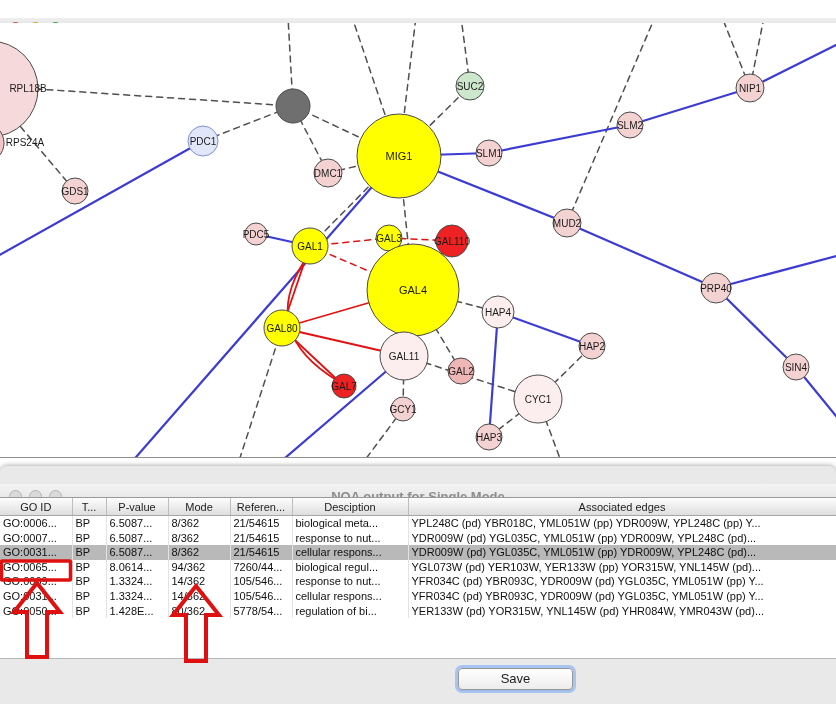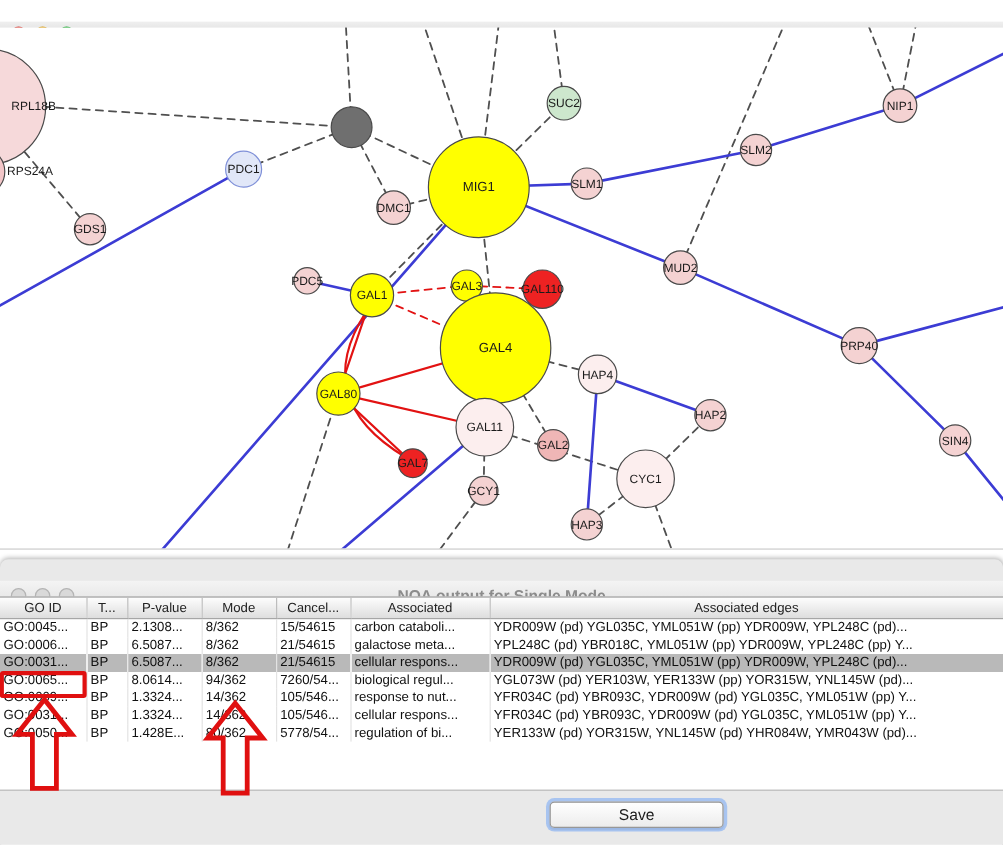--- a/index.html
+++ b/index.html
@@ -41,21 +41,21 @@
     text-align:center;overflow:hidden;white-space:nowrap;padding:0 2px;}
   #noa-table td{height:14.6px;line-height:14.6px;padding:0 3px;color:#101010;
     border-right:1px solid #e3e3e3;white-space:nowrap;overflow:hidden;}
   #noa-table tr.selected td{background:#b9b9b9;}
   
   .mac-btn{position:absolute;top:202px;height:22px;box-sizing:border-box;
     border:1px solid #979797;border-radius:4px;
     background:linear-gradient(#ffffff,#ececec);
     font-size:13px;color:#1c1c1c;text-align:center;line-height:20px;
     box-shadow:0 1px 1px rgba(0,0,0,.12);}
-  #save-btn{left:458px;width:145px;box-shadow:0 0 0 3px rgba(115,165,245,.55),0 1px 1px rgba(0,0,0,.12);}
+  #save-btn{left:458px;width:115px;box-shadow:0 0 0 3px rgba(115,165,245,.55),0 1px 1px rgba(0,0,0,.12);}
   #cancel-btn{left:697px;width:104px;margin-top:40px;}
   
   #annot-svg{position:absolute;left:0;top:0;width:836px;height:704px;pointer-events:none;z-index:60;}
 </style>
 </head>
 <body>
 
 <div class="mac-window" id="win-top">
   <div class="titlebar">
     <span class="tl close"></span>
@@ -193,59 +193,59 @@
           <col style="width:62px">
           <col style="width:116px">
         <col style="width:428px">
       </colgroup>
       <thead>
           <tr id="noa-head">
             <th>GO ID</th>
             <th>T...</th>
             <th>P-value</th>
             <th>Mode</th>
-            <th>Cancel...</th>
-            <th>Associated</th>
+            <th>Referen...</th>
+            <th>Desciption</th>
             <th>Associated edges</th>
           </tr>
         </thead>
       <tbody id="noa-body">
-          <tr>
-            <td>GO:0045...</td>
-            <td>BP</td>
-            <td>2.1308...</td>
-            <td>8/362</td>
-            <td>15/54615</td>
-            <td>carbon cataboli...</td>
-            <td>YDR009W (pd) YGL035C, YML051W (pp) YDR009W, YPL248C (pd)...</td>
-          </tr>
           <tr>
             <td>GO:0006...</td>
             <td>BP</td>
             <td>6.5087...</td>
             <td>8/362</td>
             <td>21/54615</td>
-            <td>galactose meta...</td>
+            <td>biological meta...</td>
             <td>YPL248C (pd) YBR018C, YML051W (pp) YDR009W, YPL248C (pp) Y...</td>
+          </tr>
+          <tr>
+            <td>GO:0007...</td>
+            <td>BP</td>
+            <td>6.5087...</td>
+            <td>8/362</td>
+            <td>21/54615</td>
+            <td>response to nut...</td>
+            <td>YDR009W (pd) YGL035C, YML051W (pp) YDR009W, YPL248C (pd)...</td>
           </tr>
           <tr class="selected">
             <td>GO:0031...</td>
             <td>BP</td>
             <td>6.5087...</td>
             <td>8/362</td>
             <td>21/54615</td>
             <td>cellular respons...</td>
             <td>YDR009W (pd) YGL035C, YML051W (pp) YDR009W, YPL248C (pd)...</td>
           </tr>
           <tr>
             <td>GO:0065...</td>
             <td>BP</td>
             <td>8.0614...</td>
             <td>94/362</td>
-            <td>7260/54...</td>
+            <td>7260/44...</td>
             <td>biological regul...</td>
             <td>YGL073W (pd) YER103W, YER133W (pp) YOR315W, YNL145W (pd)...</td>
           </tr>
           <tr>
             <td>GO:0009...</td>
             <td>BP</td>
             <td>1.3324...</td>
             <td>14/362</td>
             <td>105/546...</td>
             <td>response to nut...</td>

